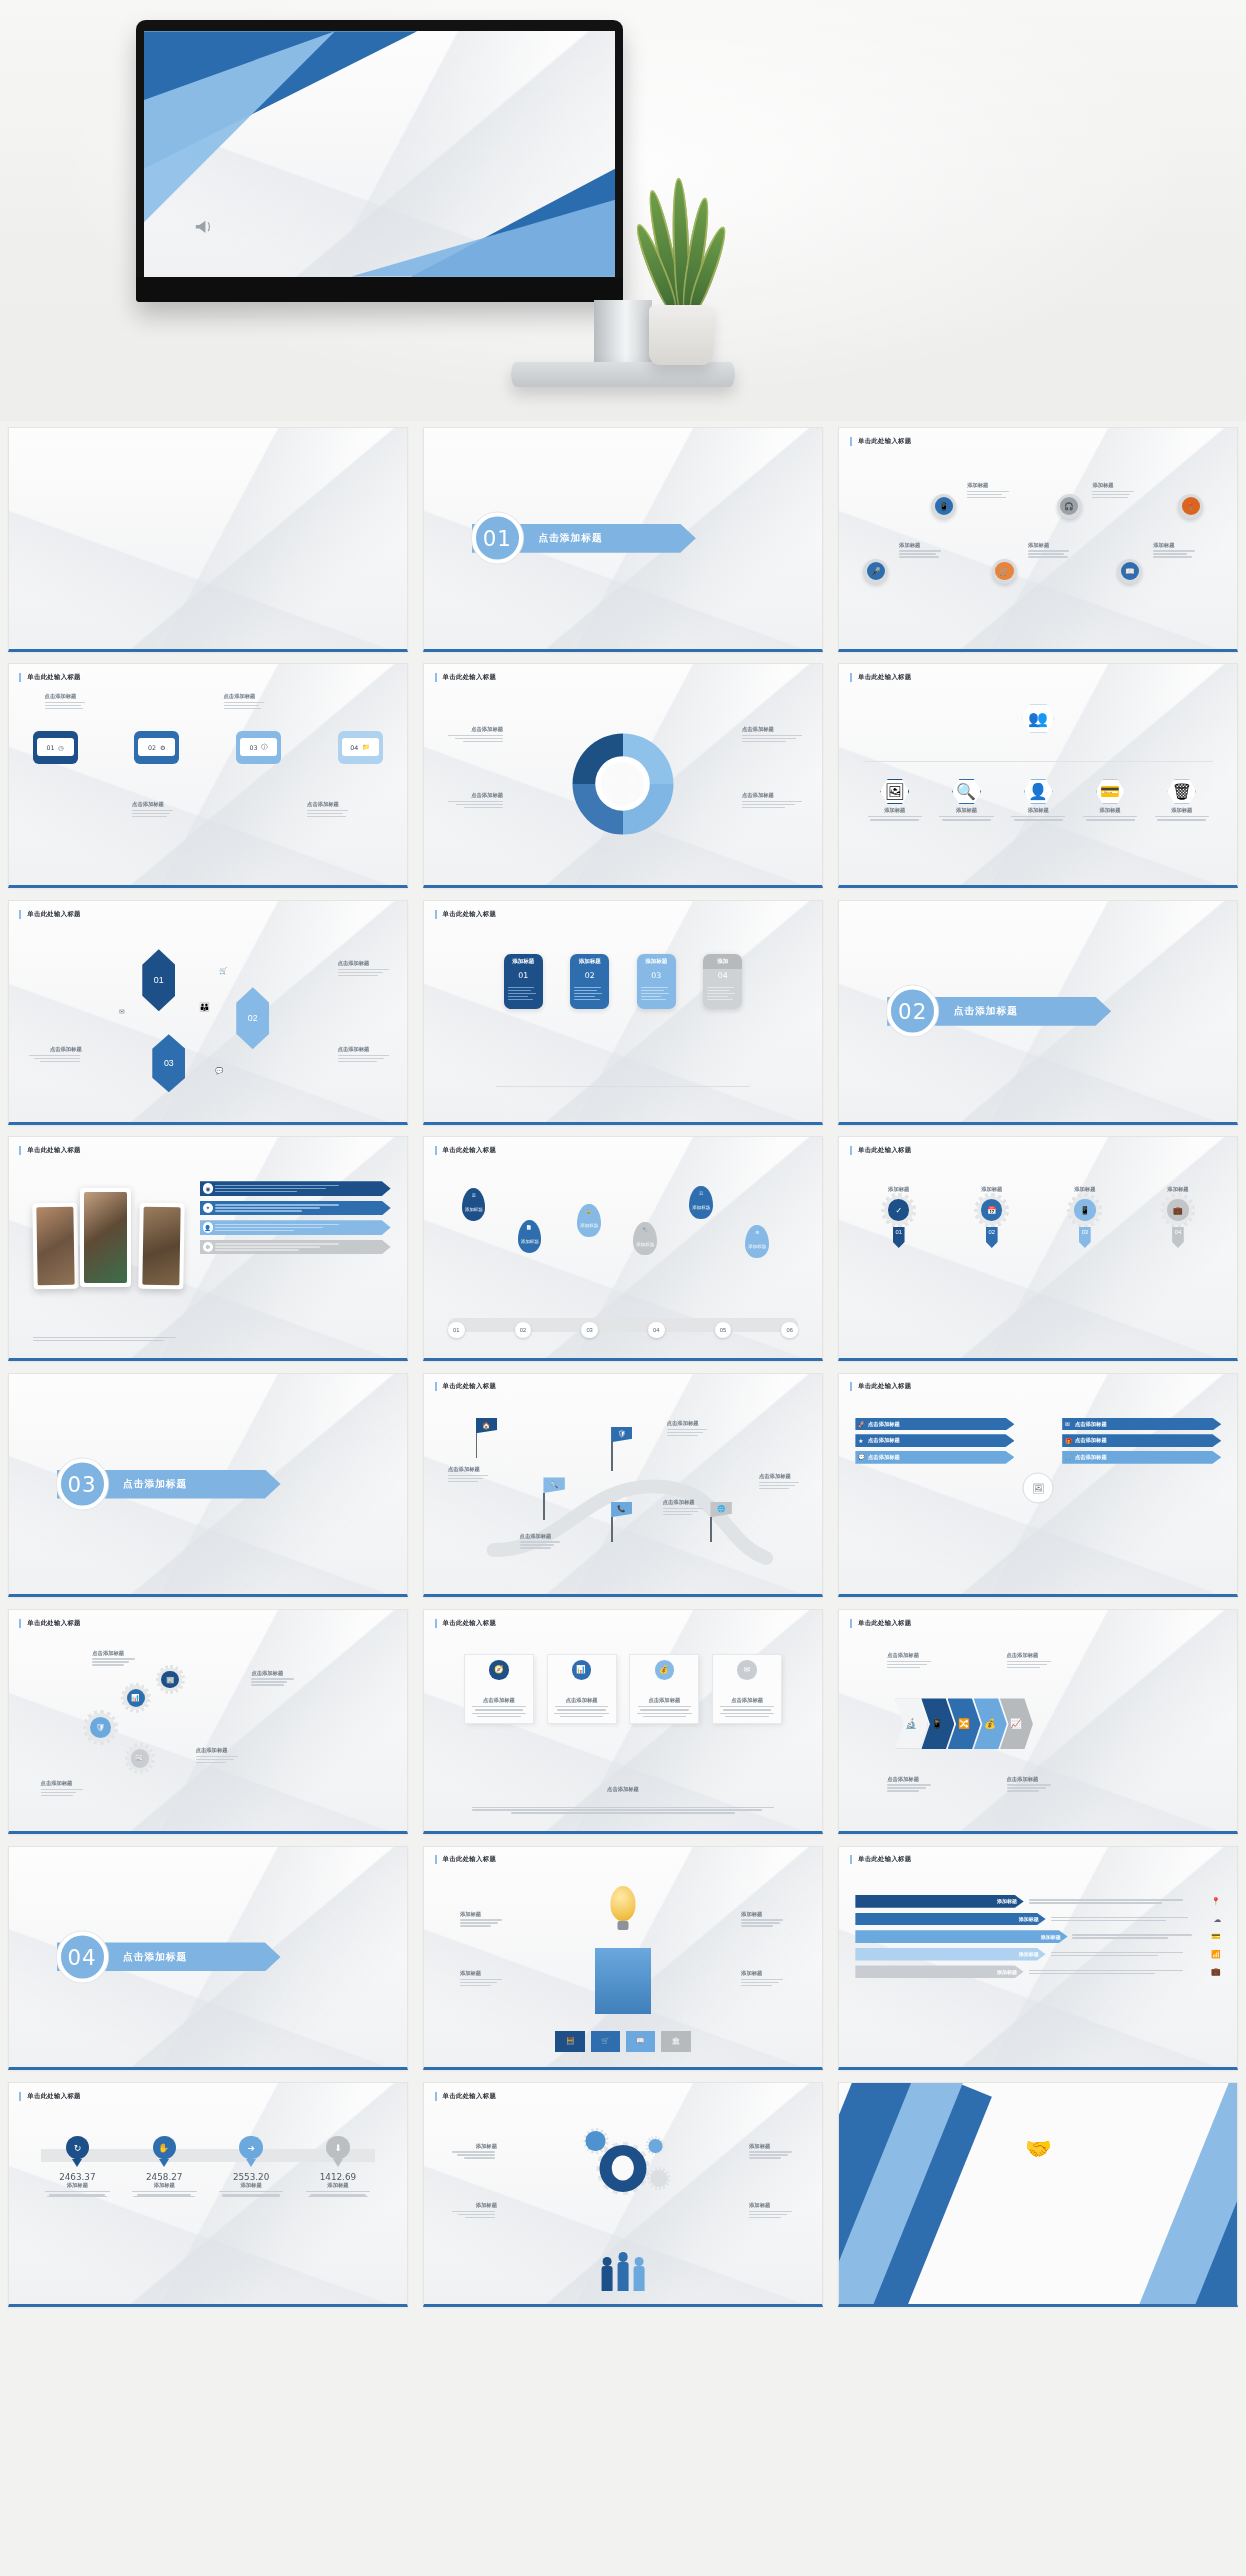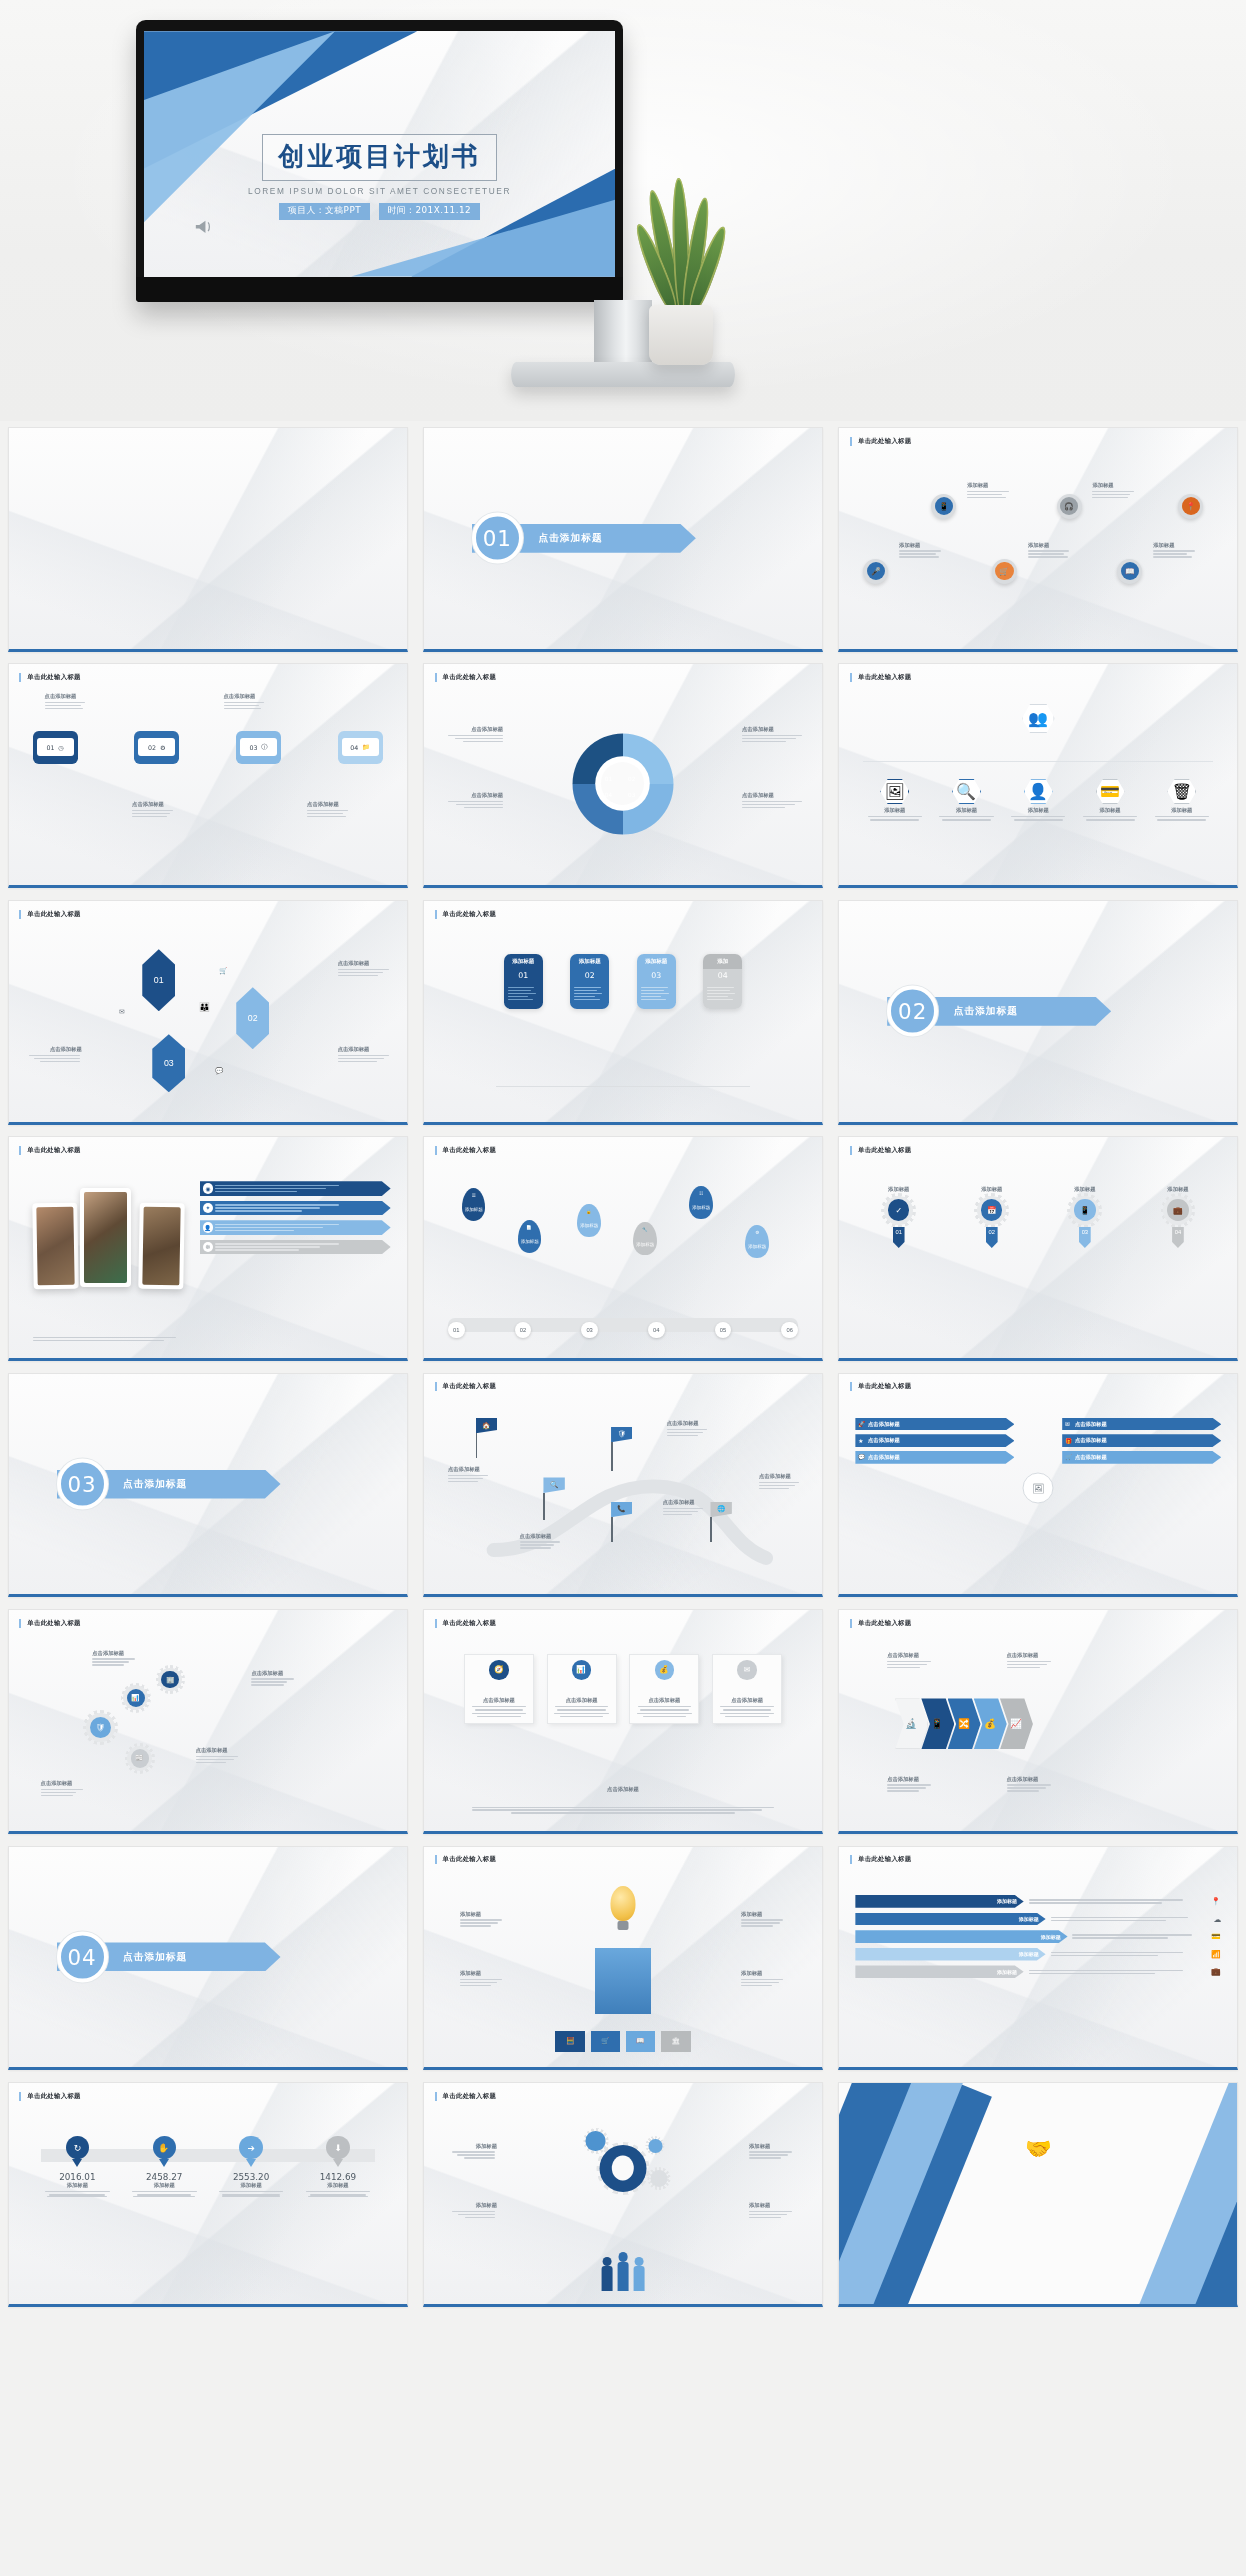--- a/index.html
+++ b/index.html
@@ -273,30 +273,20 @@
       <div class="cover-tri-br-dark"></div>
       <div class="cover-tri-br-mid"></div>
 
       <div id="cover-speaker">
         <svg width="21.4" height="17.5" viewBox="0 0 24 20">
             <path d="M3 8h4l7-5v14l-7-5H3z" fill="#9aa2a8"></path>
             <path d="M17 5c2 2 2 8 0 10" stroke="#9aa2a8" stroke-width="1.4" fill="none"></path>
           </svg>
       </div>
 
-      <div id="cover-center">
-        <div id="cover-title-box">
-          <div id="cover-title">创业项目计划书</div>
-        </div>
-        <div id="cover-sub">LOREM IPSUM DOLOR SIT AMET CONSECTETUER</div>
-        <div id="cover-badges">
-          <span class="cover-badge">项目人：文稿PPT</span>
-          <span class="cover-badge">时间：201X.11.12</span>
-        </div>
-      </div>
     </div>
     <div id="monitor-chin"></div>
   </div>
   <div id="stand-neck"></div>
   <div id="stand-base"></div>
 
   <div id="plant">
     <div class="leaf" style="left:29px;height:125px;transform:rotate(-12deg)"></div>
     <div class="leaf" style="left:45px;height:136px;transform:rotate(-2deg)"></div>
     <div class="leaf" style="left:60px;height:117px;transform:rotate(9deg)"></div>
@@ -1113,21 +1103,21 @@
   </div>
 
   <div class="cell">
     <div class="slide">
       <div class="slide-bg-poly"></div>
       <div class="s-title">单击此处输入标题</div>
       <div style="position:absolute;left:8%;right:8%;top:30%;height:12.7px;background:#e4e6e8;z-index:2"></div>
       <div style="position:absolute;left:8%;right:8%;top:24%;z-index:3;display:flex;justify-content:space-between">
         <div style="text-align:center;width:22%">
           <div class="cir" style="width:23.4px;height:23.4px;background:#1d4f88;margin:0 auto;font-size:8.8px;position:relative">↻<i style="position:absolute;bottom:-7.8px;left:50%;transform:translateX(-50%);border-left:5.8px solid transparent;border-right:5.8px solid transparent;border-top:8.8px solid #1d4f88"></i></div>
-          <div style="font-size:8.8px;color:#4e5963;margin-top:12.7px;font-family:'DejaVu Sans',sans-serif">2016.01</div>
+          <div style="font-size:8.8px;color:#4e5963;margin-top:12.7px;font-family:'DejaVu Sans',sans-serif">2463.37</div>
           <div class="mini-h">添加标题</div>
           <div class="ph-line" style="width:88%;margin:1.9px auto"></div>
             <div class="ph-line" style="width:76%;margin:0 auto"></div>
             <div class="ph-line" style="width:82%;margin:0 auto"></div>
           </div>
         <div style="text-align:center;width:22%">
           <div class="cir" style="width:23.4px;height:23.4px;background:#2f6eae;margin:0 auto;font-size:8.8px;position:relative">✋<i style="position:absolute;bottom:-7.8px;left:50%;transform:translateX(-50%);border-left:5.8px solid transparent;border-right:5.8px solid transparent;border-top:8.8px solid #2f6eae"></i></div>
           <div style="font-size:8.8px;color:#4e5963;margin-top:12.7px;font-family:'DejaVu Sans',sans-serif">2458.27</div>
           <div class="mini-h">添加标题</div>
           <div class="ph-line" style="width:88%;margin:1.9px auto"></div>

